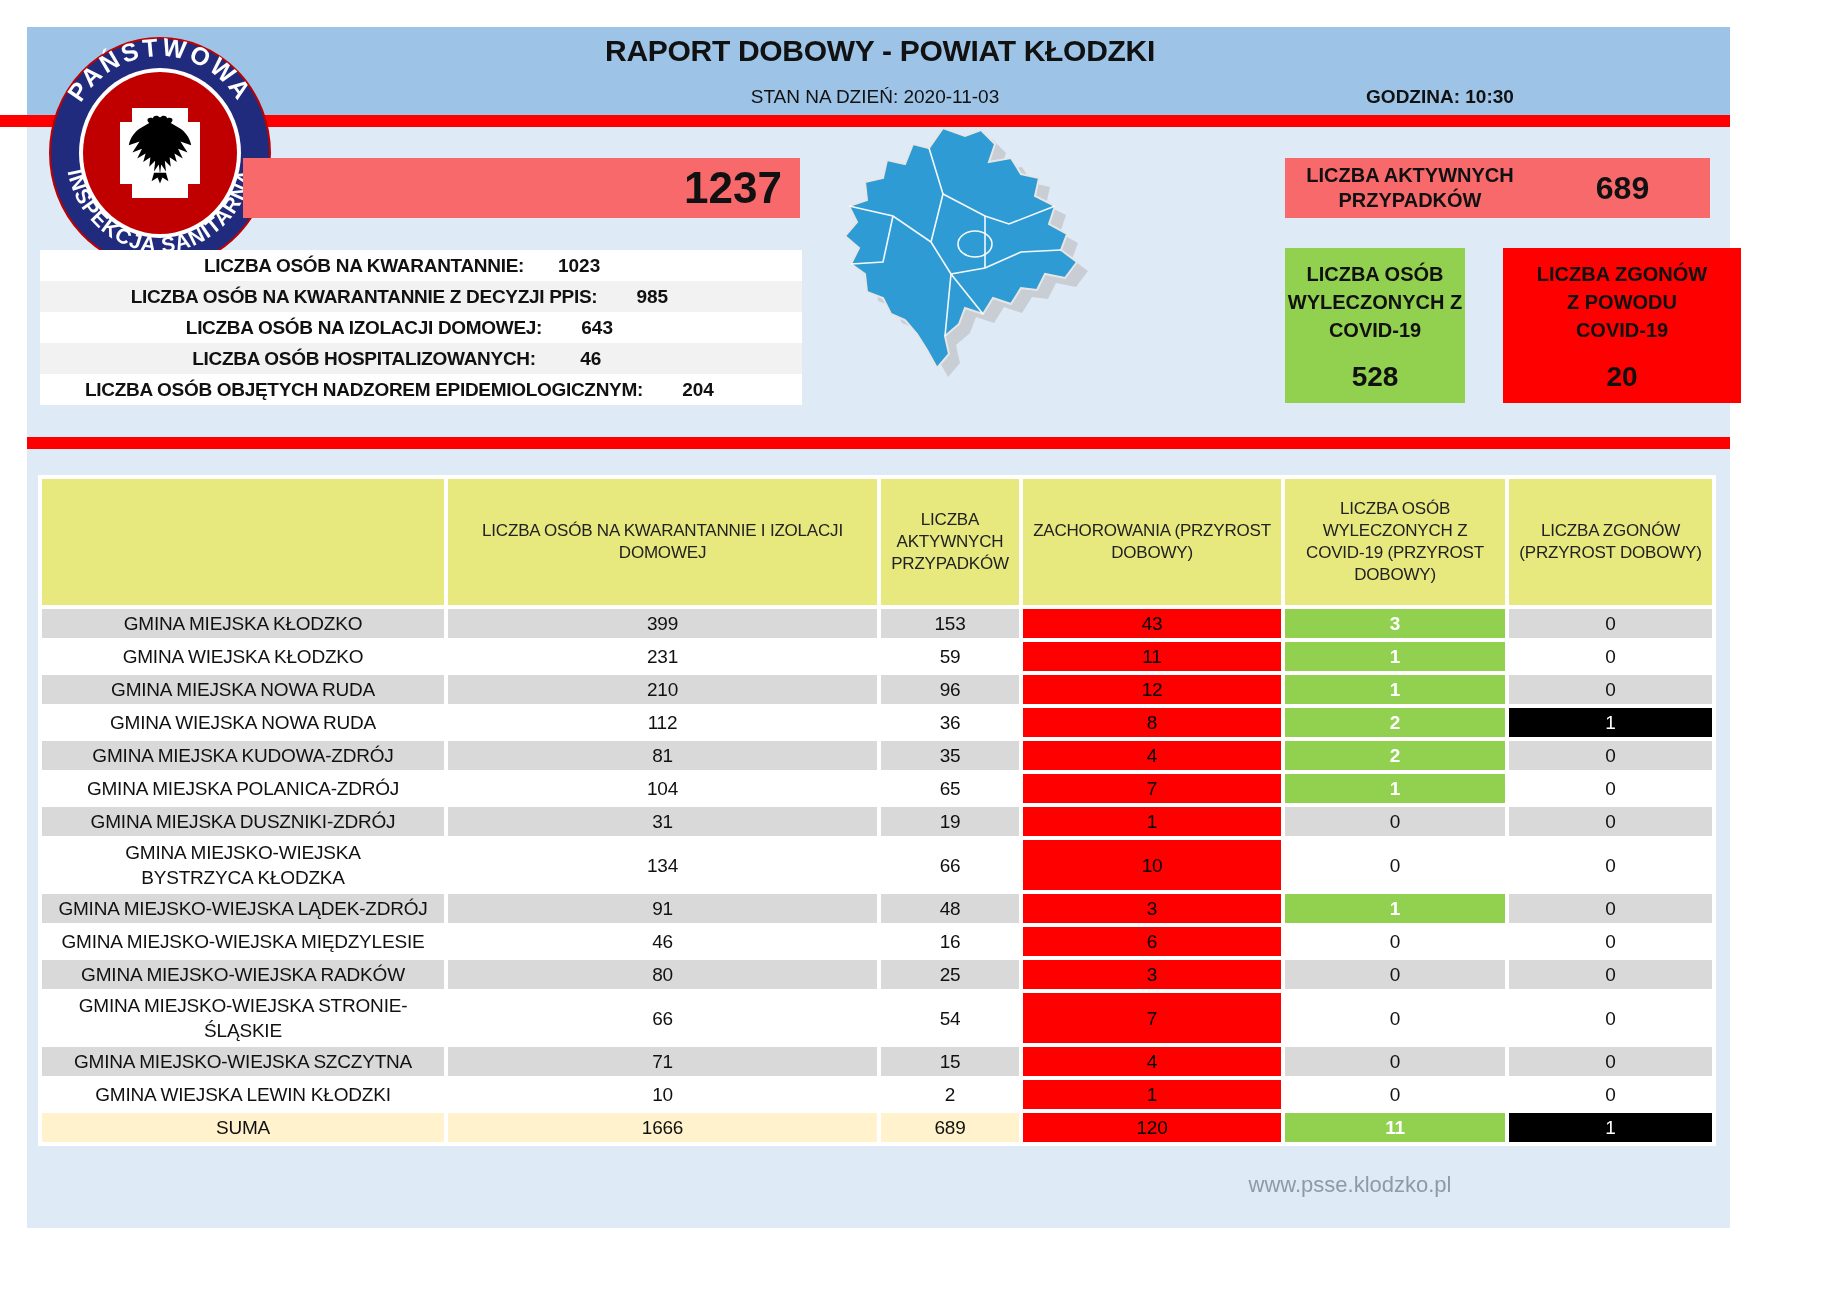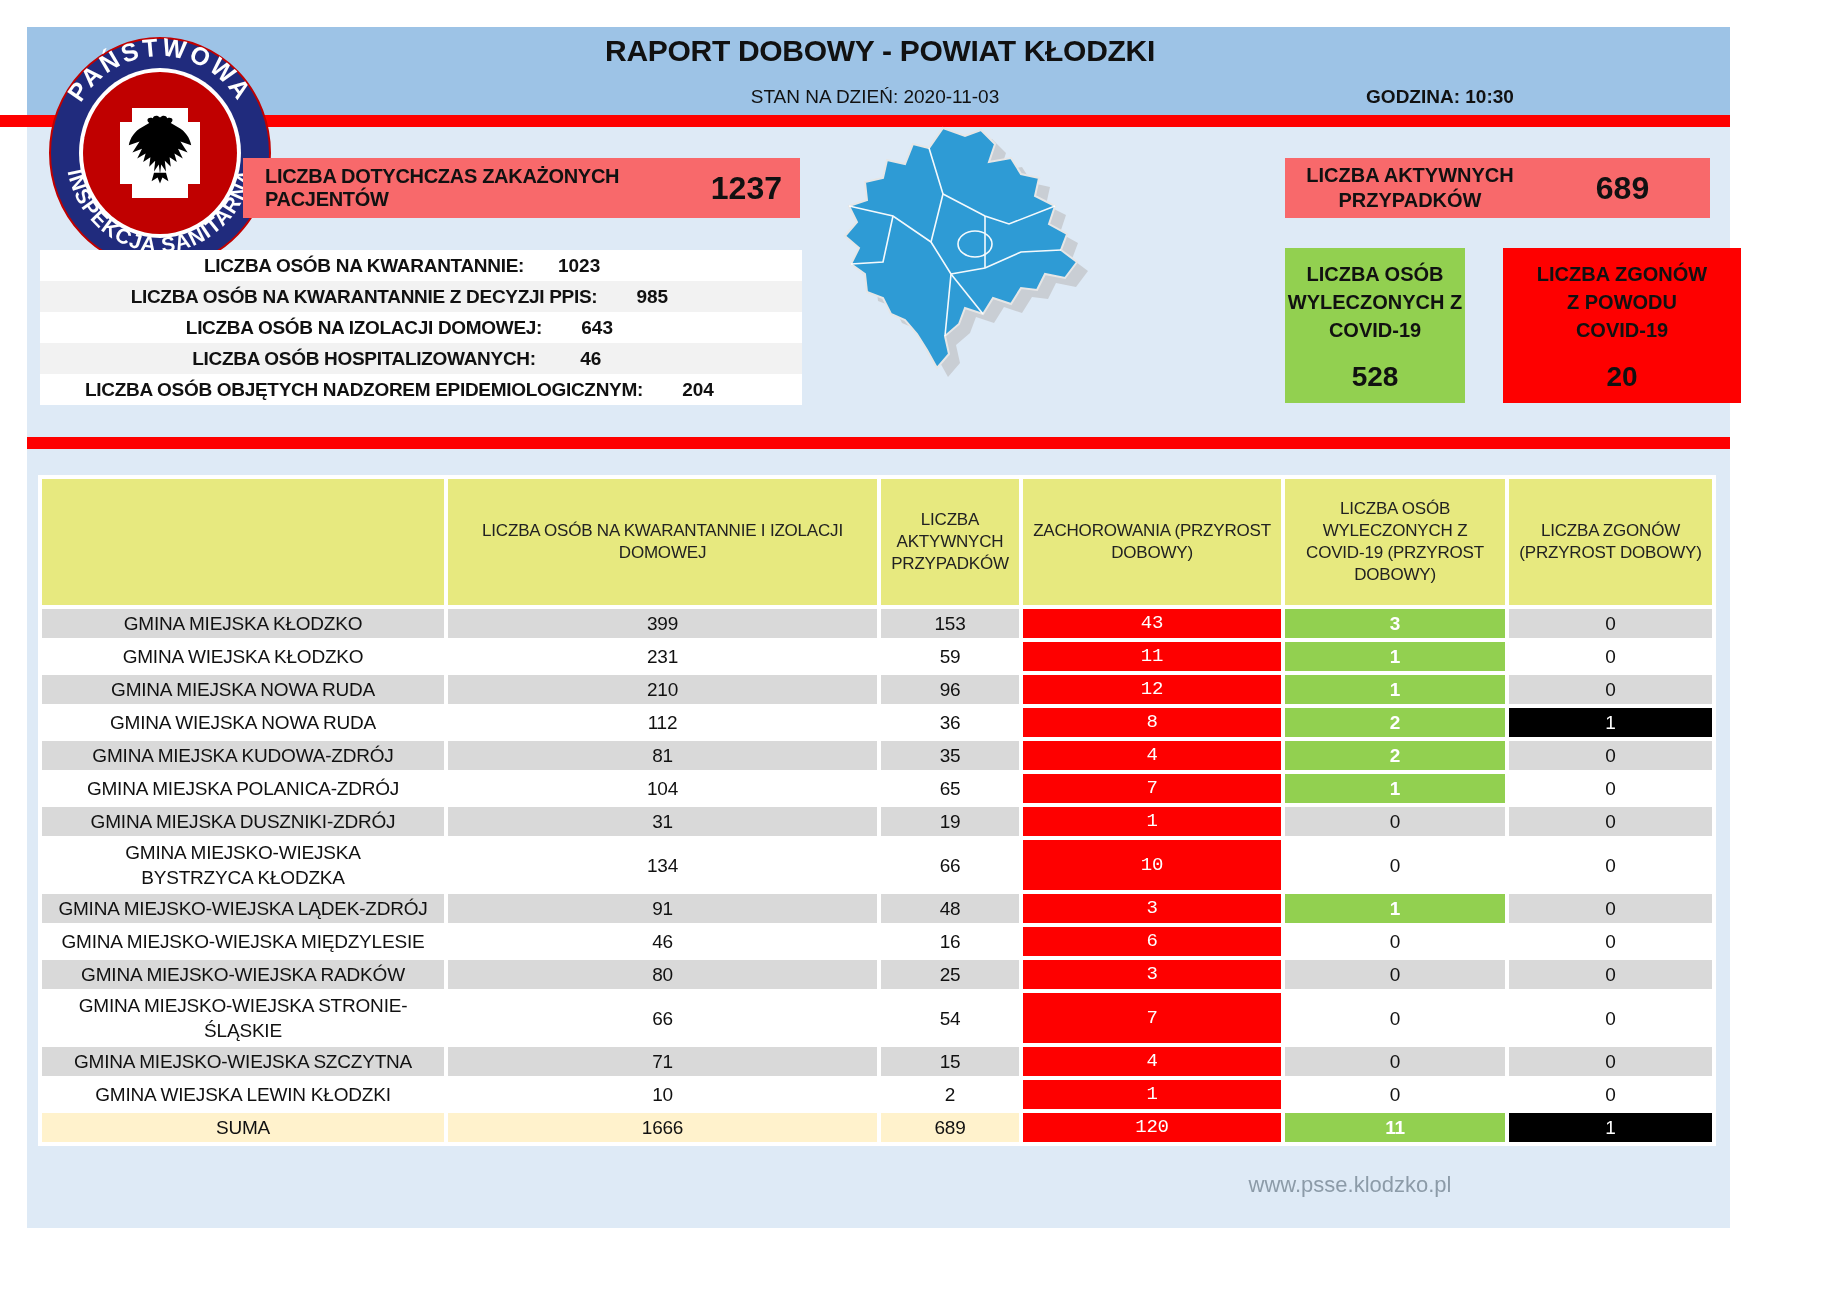--- a/index.html
+++ b/index.html
@@ -13,21 +13,21 @@
   #stripe2{left:27px;top:437px;width:1703px;height:12px;background:var(--red);}
   #title{left:450px;top:34px;width:860px;text-align:center;font-size:30px;font-weight:bold;letter-spacing:-0.3px;}
   #dateline{left:600px;top:86px;width:550px;text-align:center;font-size:19px;font-weight:normal;}
   #timeline{left:1300px;top:86px;width:280px;text-align:center;font-size:19px;font-weight:bold;}
   
   #logo{left:48px;top:36px;width:224px;height:234px;}
   
   #infectedBox{left:243px;top:158px;width:557px;height:60px;background:var(--pink);
                display:flex;align-items:center;}
   #infectedBox .lbl{padding-left:22px;font-size:20px;font-weight:bold;letter-spacing:-0.3px;}
-  #infectedBox .val{margin-left:auto;padding-right:18px;font-size:32px;font-weight:bold;}
+  #infectedBox .val{margin-left:auto;padding-right:18px;font-size:44px;font-weight:bold;}
   #listbox{left:40px;top:250px;width:762px;}
   .statrow{height:31px;display:flex;align-items:center;justify-content:center;padding-right:4px;background:#fff;}
   .statrow:nth-child(even){background:#F2F2F2;}
   .statrow .slbl{font-size:19px;font-weight:bold;text-align:right;letter-spacing:-0.3px;}
   .statrow .sval{width:110px;text-align:center;font-size:19px;font-weight:bold;}
   
   #activeBox{left:1285px;top:158px;width:425px;height:60px;background:var(--pink);display:flex;align-items:center;}
   #activeBox .lbl{width:250px;text-align:center;font-size:20px;font-weight:bold;line-height:25px;}
   #activeBox .val{flex:1;text-align:center;font-size:32px;font-weight:bold;}
   .bigbox{width:180px;height:155px;display:flex;flex-direction:column;align-items:center;}
@@ -36,21 +36,21 @@
   .bigbox .lbl{padding-top:12px;text-align:center;font-size:20px;font-weight:bold;line-height:28px;width:180px;}
   .bigbox .val{margin-top:auto;padding-bottom:10px;font-size:28px;font-weight:bold;}
   
   #tablewrap{left:38px;top:475px;background:#fff;padding:4px;display:grid;
              grid-template-columns:402px 429px 138px 258px 220px 203px;gap:4px;}
   .cell{display:flex;align-items:center;justify-content:center;font-size:19px;min-height:29px;
         white-space:pre-line;text-align:center;line-height:25px;letter-spacing:-0.2px;}
   .th{background:var(--table_header_yellow);font-size:17px;min-height:126px;color:#222;
       line-height:22px;padding:0 10px;}
   .g{background:#D9D9D9;} .w{background:#fff;}
-  .red{background:var(--red);color:#ffffff;font-family:Liberation Mono, monospace;}
+  .red{background:var(--red);color:#000000;}
   .green{background:var(--green);color:#fff;font-weight:bold;}
   .black{background:#000;color:#fff;}
   .cream{background:var(--suma_cream);}
   
   #footer{left:1100px;top:1172px;width:500px;text-align:center;font-size:22px;color:#8C9BA8;}
 </style>
 </head>
 <body>
 
 <div id="page">
@@ -81,21 +81,20 @@
       <text font-family="Liberation Sans, sans-serif" font-size="25" font-weight="bold" fill="#FFFFFF" letter-spacing="3">
         <textPath href="#arcTop" startOffset="50%" text-anchor="middle">PAŃSTWOWA</textPath>
       </text>
       <text font-family="Liberation Sans, sans-serif" font-size="21" font-weight="bold" fill="#FFFFFF" letter-spacing="1">
         <textPath href="#arcBot" startOffset="50%" text-anchor="middle">INSPEKCJA SANITARNA</textPath>
       </text>
     </svg>
   </div>
 
   <div class="abs" id="infectedBox">
-    <span class="lbl">LICZBA DOTYCHCZAS ZAKAŻONYCH PACJENTÓW</span>
     <span class="val">1237</span>
   </div>
 
   <div class="abs" id="listbox">
     <div class="statrow">
       <span class="slbl">LICZBA OSÓB NA KWARANTANNIE:</span>
       <span class="sval">1023</span>
     </div>
     <div class="statrow">
       <span class="slbl">LICZBA OSÓB NA KWARANTANNIE Z DECYZJI PPIS:</span>

